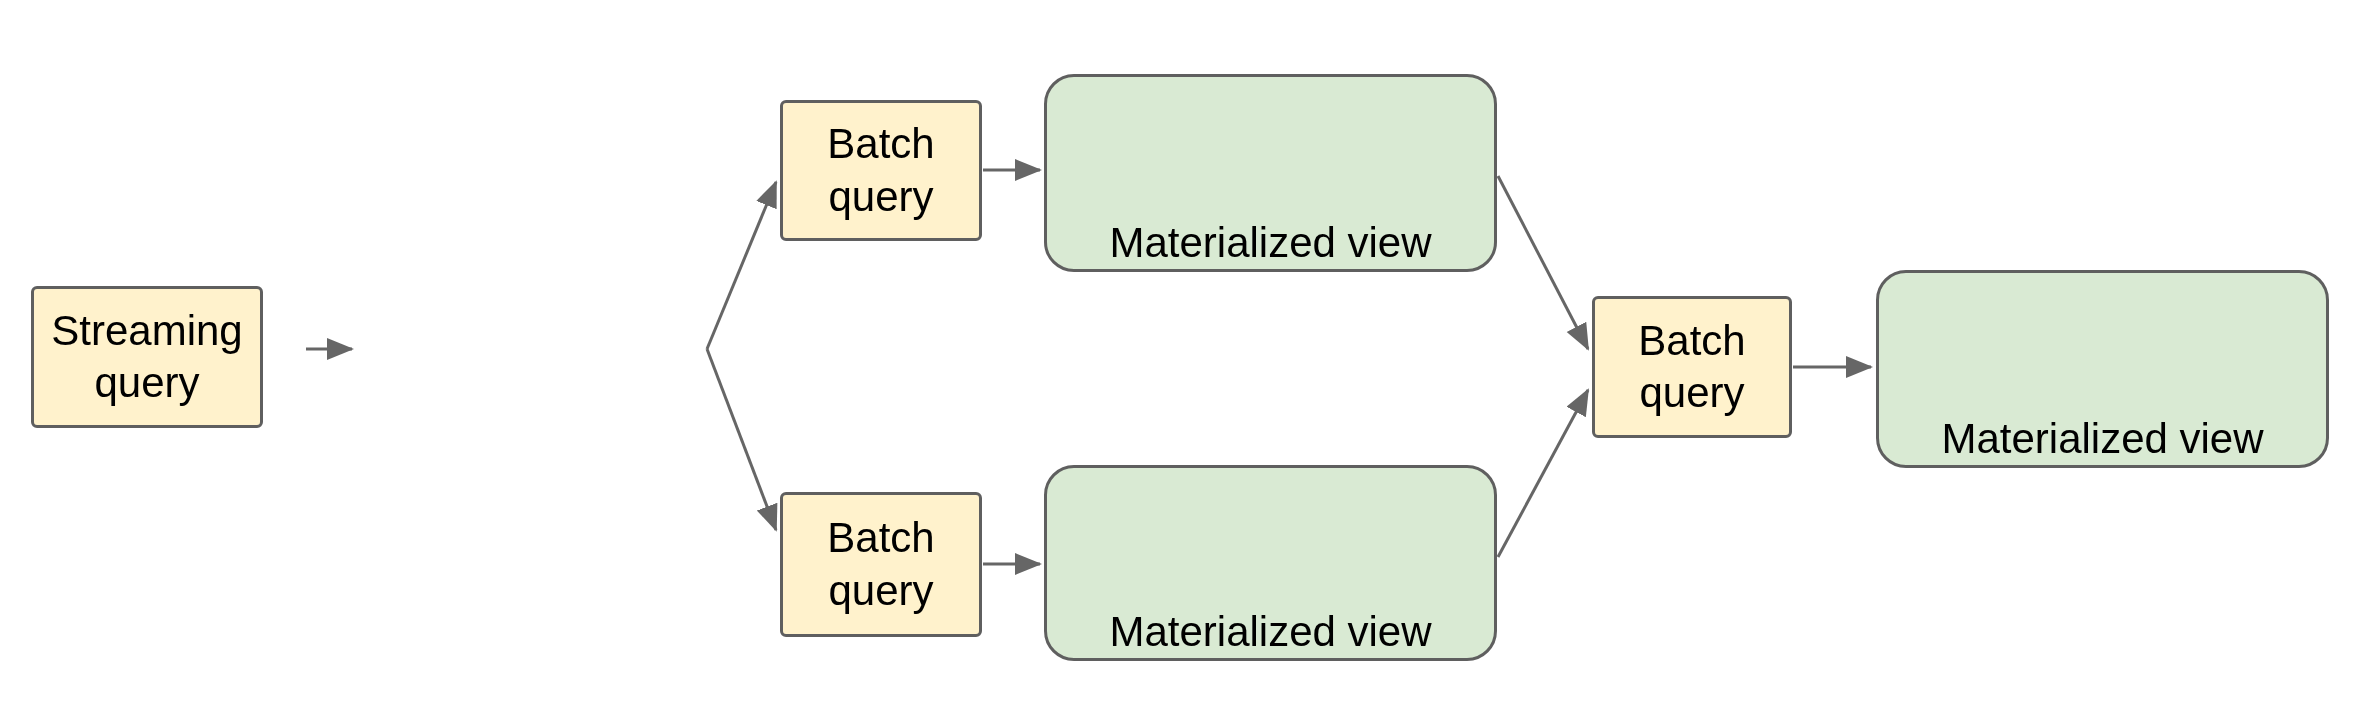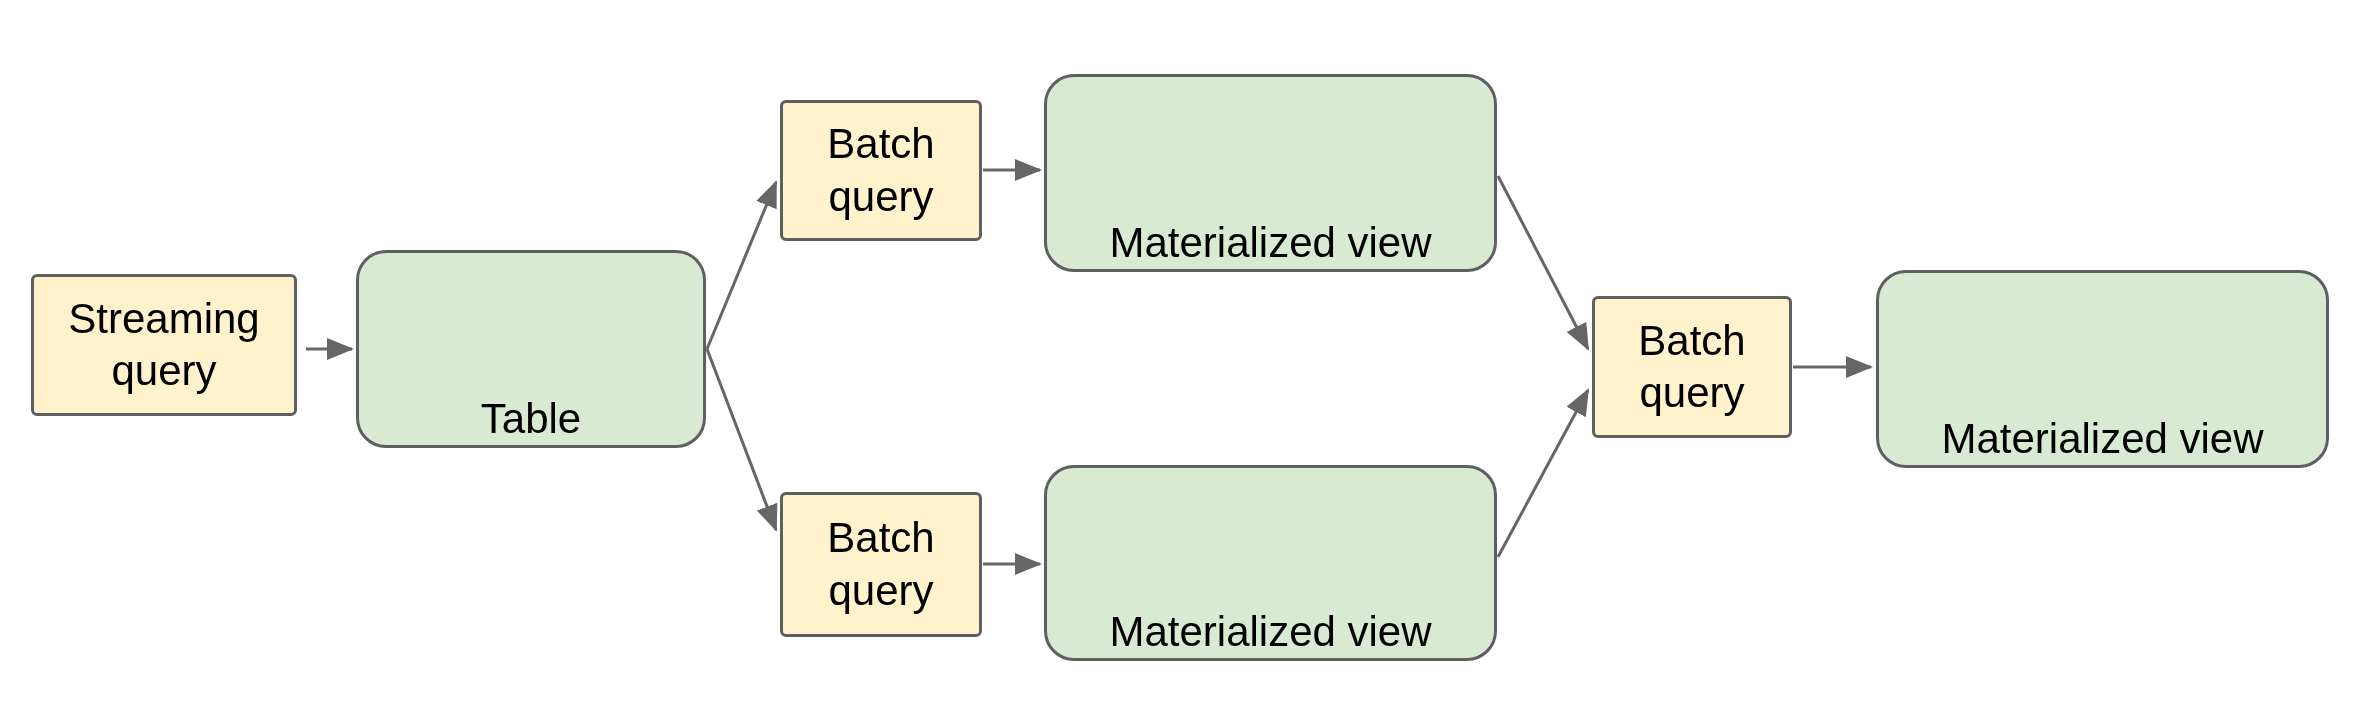--- a/index.html
+++ b/index.html
@@ -66,25 +66,22 @@
         <line x1="707" y1="349" x2="776" y2="182" stroke="#666666" stroke-width="3" marker-end="url(#arrowhead)"></line>
         <line x1="707" y1="349" x2="776" y2="530" stroke="#666666" stroke-width="3" marker-end="url(#arrowhead)"></line>
         <line x1="983" y1="170" x2="1040" y2="170" stroke="#666666" stroke-width="3" marker-end="url(#arrowhead)"></line>
         <line x1="983" y1="564" x2="1040" y2="564" stroke="#666666" stroke-width="3" marker-end="url(#arrowhead)"></line>
         <line x1="1498" y1="176" x2="1588" y2="349" stroke="#666666" stroke-width="3" marker-end="url(#arrowhead)"></line>
         <line x1="1498" y1="557" x2="1588" y2="390" stroke="#666666" stroke-width="3" marker-end="url(#arrowhead)"></line>
         <line x1="1793" y1="367" x2="1871" y2="367" stroke="#666666" stroke-width="3" marker-end="url(#arrowhead)"></line>
       </g>
   </svg>
 
-<div class="node query" style="left: 31px; top: 274px; width: 266px; height: 142px;">
+<div class="node query" style="left: 31px; top: 286px; width: 232px; height: 142px;">
       <span class="label">Streaming query</span>
-    </div>
-    <div class="node entity" style="left: 356px; top: 250px; width: 350px; height: 198px;">
-      <span class="label">Table</span>
     </div>
     <div class="node query" style="left: 780px; top: 100px; width: 202px; height: 141px;">
       <span class="label">Batch query</span>
     </div>
     <div class="node entity" style="left: 1044px; top: 74px; width: 453px; height: 198px;">
       <span class="label">Materialized view</span>
     </div>
     <div class="node query" style="left: 780px; top: 492px; width: 202px; height: 145px;">
       <span class="label">Batch query</span>
     </div>

